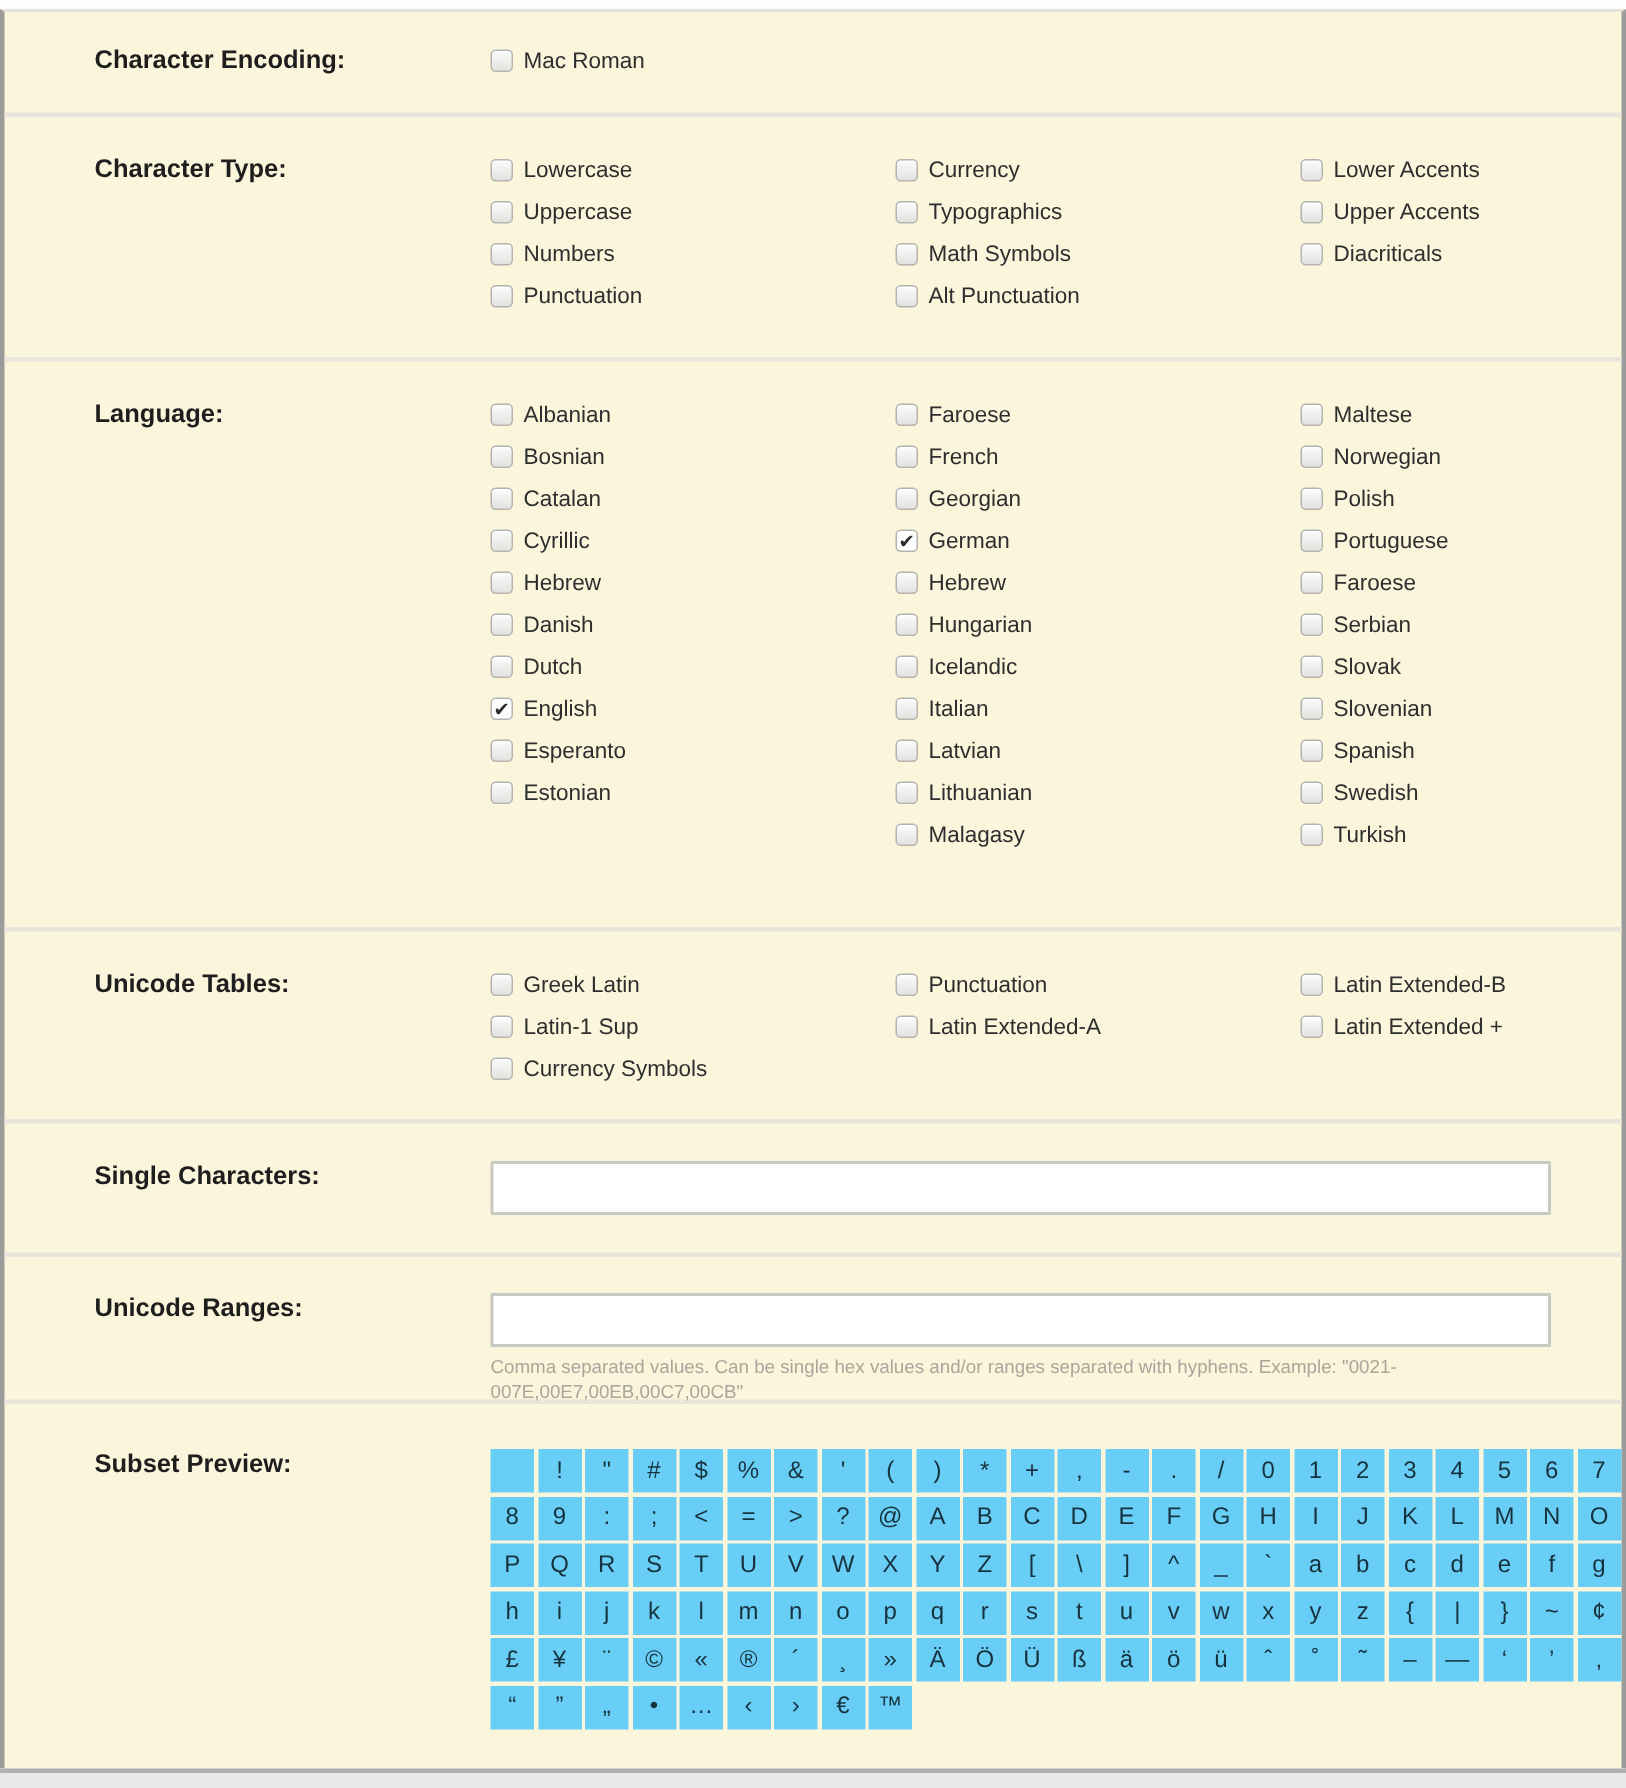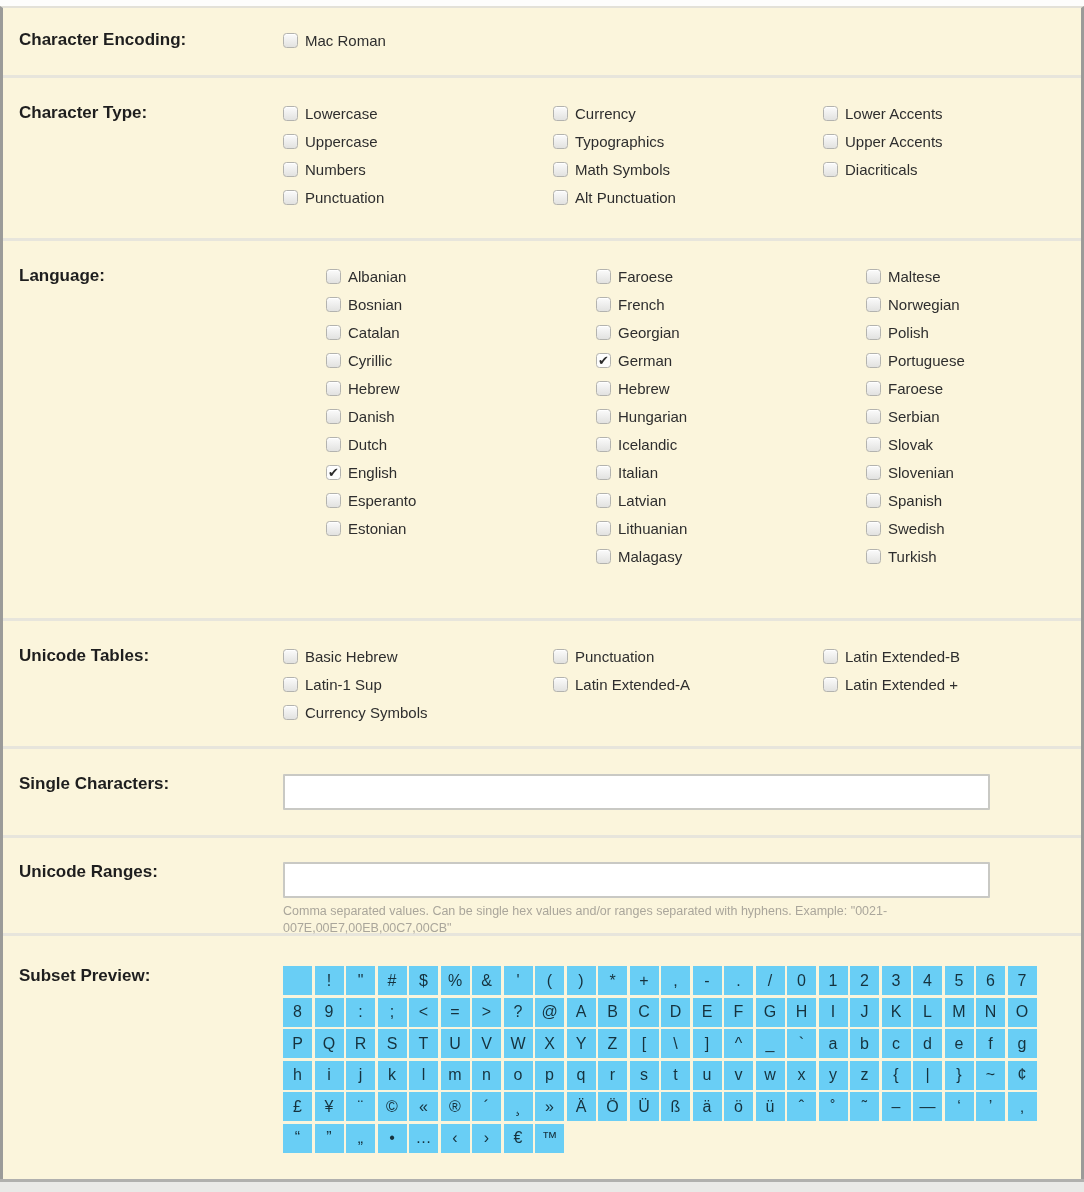--- a/index.html
+++ b/index.html
@@ -25,29 +25,30 @@
     display:flex;align-items:flex-start;
     box-sizing:border-box;
     border-bottom:3px solid #e7e5dc;
   }
   section.last{border-bottom:none;}
   .sec-label{
     flex:0 0 280px;width:280px;box-sizing:border-box;
     padding-left:16px;
     font-size:17px;font-weight:bold;color:#1e1e1e;
     line-height:20px;
+    margin-left:44px;
   }
   .sec-content{flex:1 1 auto;}
   .cols{display:flex;}
   .col{width:270px;flex:0 0 270px;}
 
   
   #sec-encoding{height:70px;padding-top:22px;}
   #sec-type{height:163px;padding-top:25px;}
-  #sec-language{height:380px;padding-top:25px;gap:43px;}
+  #sec-language{height:380px;padding-top:25px;}
   #sec-tables{height:128px;padding-top:25px;}
   #sec-single{height:89px;padding-top:25px;}
   #sec-ranges{height:98px;padding-top:24px;}
   #sec-preview{height:243px;padding-top:30px;}
 
   
   .cb-row{
     display:flex;align-items:center;gap:7px;
     margin-bottom:8px;height:20px;
     font-size:15px;color:#2e2e2e;cursor:pointer;
@@ -303,21 +304,21 @@
           </div>
         </div>
     </section>
 
     <section id="sec-tables">
       <div class="sec-label">Unicode Tables:</div>
       <div class="sec-content cols">
           <div class="col">
             <label class="cb-row">
               <input type="checkbox" class="cb" style="">
-              <span>Basic Hebrew</span>
+              <span>Greek Latin</span>
             </label>
             <label class="cb-row">
               <input type="checkbox" class="cb" style="">
               <span>Latin-1 Sup</span>
             </label>
             <label class="cb-row">
               <input type="checkbox" class="cb" style="">
               <span>Currency Symbols</span>
             </label>
           </div>

